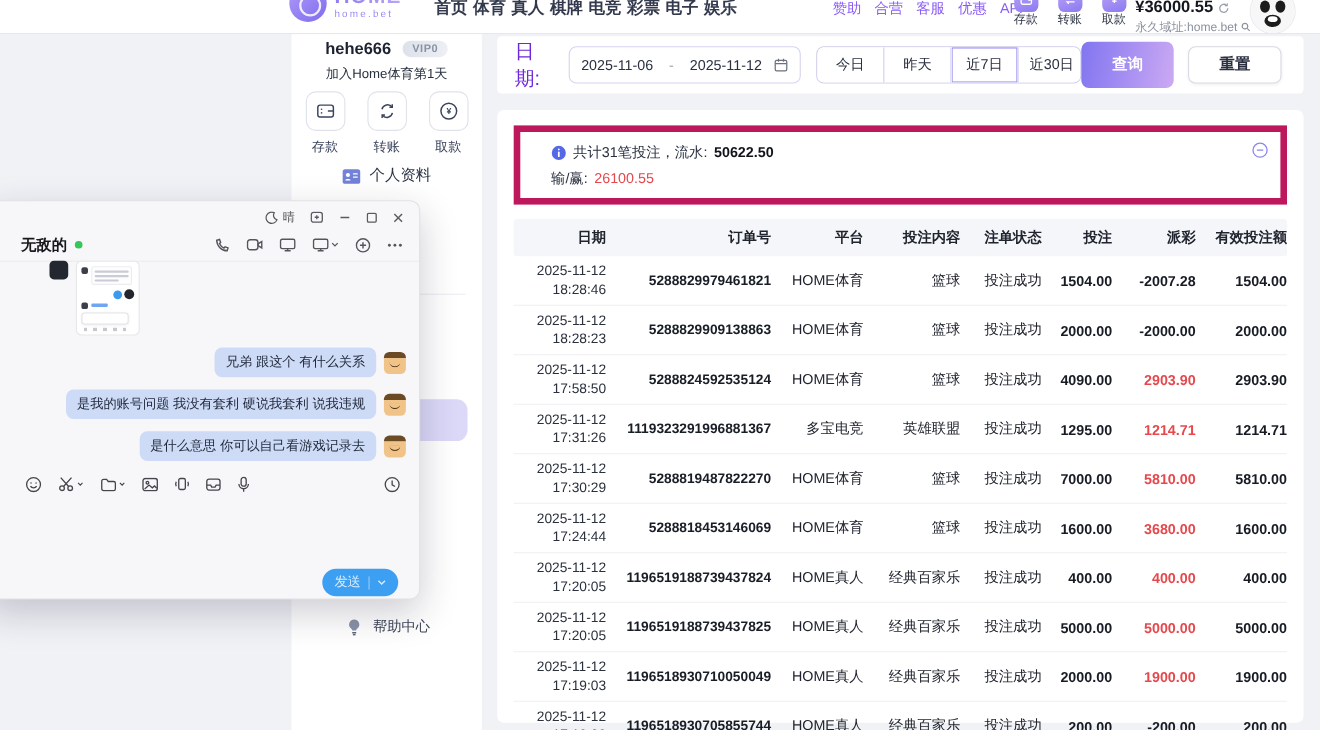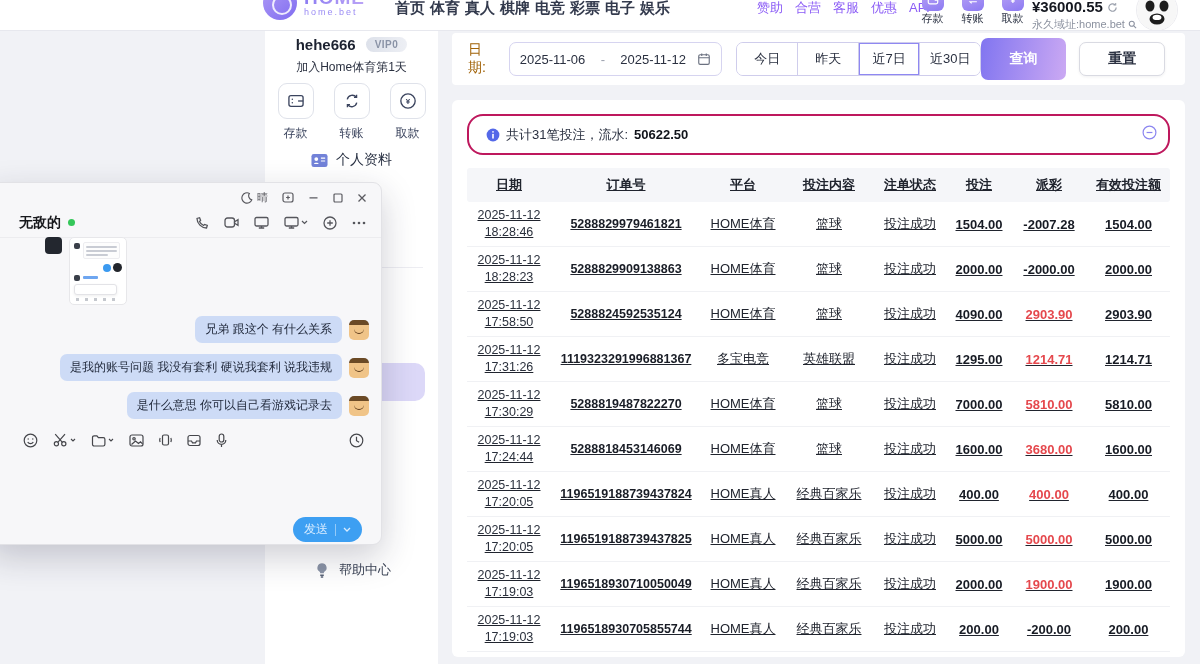--- a/index.html
+++ b/index.html
@@ -37,40 +37,40 @@
   .sa-icon{width:34px;height:34px;border:1.5px solid #dfe2ea;border-radius:9px;display:flex;align-items:center;justify-content:center;background:#fff;}
   .sa-label{font-size:12px;color:#39425c;}
   .profile-item{position:absolute;top:121px;left:0;right:0;display:flex;justify-content:center;align-items:center;gap:8px;font-size:14px;color:#2a3244;cursor:pointer;}
   .side-divider{position:absolute;top:237px;left:15px;right:15px;height:1px;background:#ededf2;}
   .active-pill{position:absolute;top:333px;left:17px;right:13px;height:38px;background:#dcd8f8;border-radius:10px;}
   .help-item{position:absolute;top:531px;left:50px;display:flex;align-items:center;gap:10px;font-size:13px;color:#3c4456;cursor:pointer;}
 
   
   .content{position:absolute;left:440px;top:30px;right:0;bottom:0;background:#f1f2f6;}
   .filter-card{position:absolute;left:12px;top:3px;width:733px;height:52px;background:#fff;border-radius:4px;display:flex;align-items:center;padding:0 20px 0 16px;box-sizing:border-box;}
-  .date-label{font-size:14px;color:#a16207;margin-right:9px;}
+  .date-label{font-size:18px;color:#6d28d9;margin-right:9px;}
   .date-input{width:192px;height:32px;border:1px solid #d6d4f0;border-radius:7px;display:flex;align-items:center;padding:0 10px;font-size:13px;color:#2a3040;background:#fff;justify-content:space-between;cursor:pointer;}
   .date-sep{color:#9aa0ad;margin:0 4px;}
   .quick-group{display:flex;margin-left:14px;border:1px solid #cfcdec;border-radius:7px;overflow:hidden;height:32px;background:#fff;}
   .quick-btn{min-width:44px;padding:0 8px;display:flex;align-items:center;justify-content:center;font-size:13px;color:#2a3040;background:#fff;border-left:1px solid #cfcdec;cursor:pointer;}
   .quick-btn:first-child{border-left:none;}
   .quick-btn.active{box-shadow:inset 0 0 0 1px #8f88f2;}
   .f-spacer{flex:1;}
   .btn-search{width:86px;height:42px;border-radius:7px;background:linear-gradient(100deg,#8175f0 0%,#cba9f3 100%);color:#fff;font-size:14px;font-weight:700;display:flex;align-items:center;justify-content:center;cursor:pointer;}
   .btn-reset{width:86px;height:34px;border-radius:7px;background:#fff;border:1px solid #d9dae2;color:#2a3040;font-size:14px;font-weight:600;margin-left:13px;display:flex;align-items:center;justify-content:center;box-sizing:border-box;box-shadow:0 1px 3px rgba(20,20,40,.06);cursor:pointer;}
 
   .records-card{position:absolute;left:12px;top:70px;width:733px;height:557px;background:#fff;border-radius:6px;box-sizing:border-box;padding:14px 15px;}
-  .summary-box{border:2px solid #be185d;border-radius:16px;padding:7px 17px;position:relative;font-size:13px;color:#2a3040;}
+  .summary-box{border:6px solid #be185d;border-radius:0;padding:7px 28px;position:relative;font-size:13px;color:#2a3040;}
   .sum-line{display:flex;align-items:center;gap:6px;line-height:23px;}
   .sum-strong{font-weight:700;color:#10131a;}
   .sum-red{color:#e5484d;font-weight:500;}
   .collapse-icon{position:absolute;right:11px;top:9px;cursor:pointer;line-height:0;}
 
   .table{margin-top:13px;}
-  .trow{display:grid;grid-template-columns:84px 150px 84px 88px 74px 64px 76px 1fr;align-items:center;text-align:center;text-decoration:underline;}
+  .trow{display:grid;grid-template-columns:84px 150px 84px 88px 74px 64px 76px 1fr;align-items:center;text-align:right;}
   .t-head .trow{height:34px;background:#f5f6f9;border-radius:3px;font-size:13px;font-weight:700;color:#20242e;}
   .t-body .trow{height:44px;border-bottom:1px solid #f0f1f4;font-size:13px;color:#20242e;}
   .cell-date{font-size:12.5px;line-height:17px;color:#2a303c;}
   .cell-order{font-weight:600;font-size:12.5px;color:#191d26;}
   .num{font-weight:700;color:#171b24;}
   .num-red{font-weight:700;color:#e5484d;}
 
   
   .chat{position:absolute;left:-12px;top:182px;width:394px;height:363px;background:#f7f7f9;border:1px solid #e2e2e6;border-radius:9px;box-shadow:0 12px 34px rgba(30,30,60,.22);z-index:50;overflow:hidden;box-sizing:border-box;}
   .chat-controls{position:absolute;top:0;left:0;right:0;height:24px;display:flex;justify-content:flex-end;align-items:center;gap:14px;padding:5px 14px 0;box-sizing:border-box;color:#5a5a60;}
@@ -276,20 +276,24 @@
       <div class="summary-box">
         <div class="sum-line">
           <svg width="14" height="14" viewBox="0 0 14 14">
               <circle cx="7" cy="7" r="6.4" fill="#5468e8"></circle>
               <rect x="6.2" y="3" width="1.6" height="1.7" rx="0.8" fill="#fff"></rect>
               <rect x="6.2" y="5.8" width="1.6" height="5" rx="0.8" fill="#fff"></rect>
             </svg>
           <span>共计31笔投注，流水:</span>
           <span class="sum-strong">50622.50</span>
         </div>
+        <div class="sum-line">
+          <span>输/赢:</span>
+          <span class="sum-red">26100.55</span>
+        </div>
         <span class="collapse-icon">
           <svg width="15" height="15" viewBox="0 0 15 15" fill="none" stroke="#8b85f0" stroke-width="1.2">
               <circle cx="7.5" cy="7.5" r="6.4"></circle>
               <path d="M4.6 7.5h5.8"></path>
             </svg>
         </span>
       </div>
 
       <div class="table">
         <div class="t-head">

